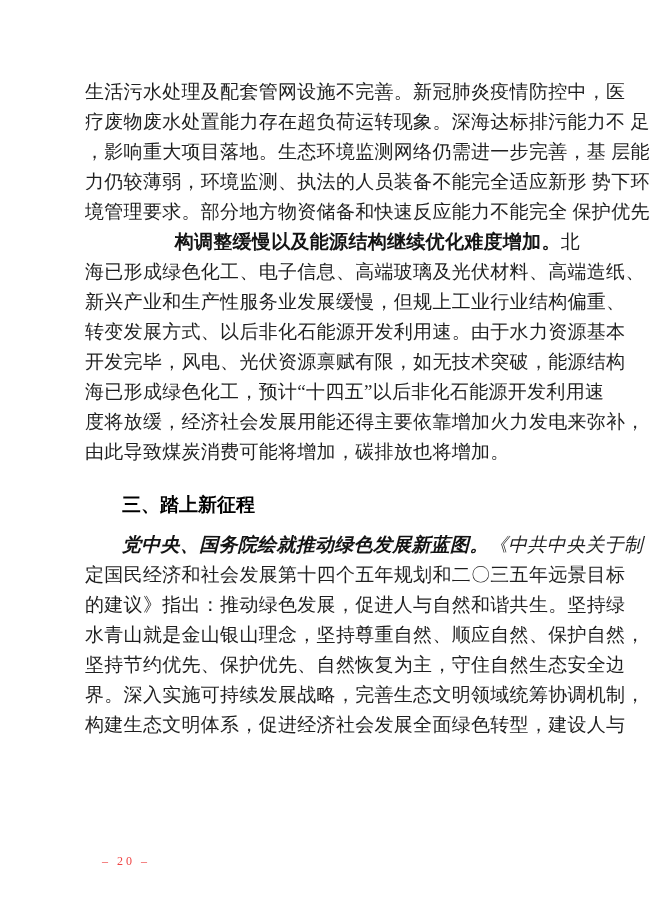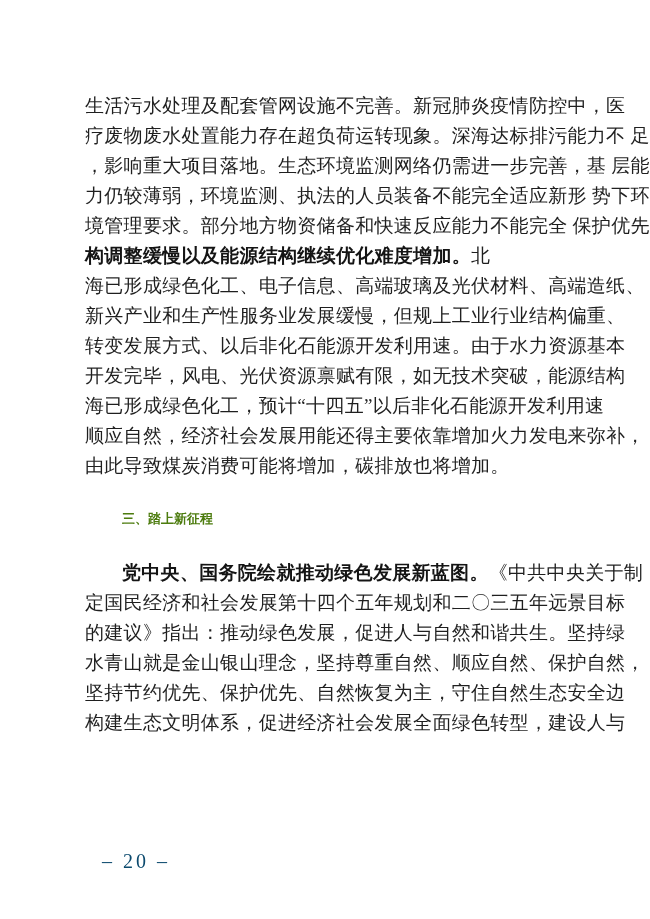--- a/index.html
+++ b/index.html
@@ -17,62 +17,64 @@
   }
   .page {
     position: absolute;
     inset: 0;
     background: #ffffff;
   }
   .content {
     position: absolute;
     left: 85px;
     right: 70px;
-    top: 91px;
+    top: 77px;
   }
   .para {
     margin: 0;
     padding: 0;
   }
   .line {
     font-size: 19px;
     line-height: 30px;
     height: 30px;
     white-space: pre;
     letter-spacing: 0.3px;
   }
   .line.right {
+    text-align: right;
   }
   .line.indent {
     padding-left: 37px;
+    font-style: italic;
   }
   .b {
     font-weight: 700;
     font-family: "Liberation Sans", "DejaVu Sans", sans-serif;
     color: #141414;
   }
   .heading {
-    margin: 23px 0 24px 0;
+    margin: 23px 0 10px 0;
     padding-left: 37px;
-    font-size: 13px;
+    font-size: 19px;
     line-height: 30px;
     height: 30px;
     font-weight: 700;
     font-family: "Liberation Sans", "DejaVu Sans", sans-serif;
-    color: #4d7c0f;
+    color: #000000;
     white-space: pre;
   }
   .footer {
     position: absolute;
     left: 102px;
     top: 851px;
-    font-size: 20px;
+    font-size: 12px;
     line-height: 20px;
     letter-spacing: 3px;
-    color: #0c4a6e;
+    color: #ef4444;
     font-family: "Liberation Serif", "DejaVu Serif", serif;
   }
 </style>
 </head>
 <body>
 
 <div class="page">
   <div class="content">
 
     <div class="para">
@@ -80,31 +82,32 @@
       <div class="line"><span>疗废物废水处置能力存在超负荷运转现象。深海达标排污能力不 足</span></div>
       <div class="line"><span>，影响重大项目落地。生态环境监测网络仍需进一步完善，基 层能</span></div>
       <div class="line"><span>力仍较薄弱，环境监测、执法的人员装备不能完全适应新形 势下环</span></div>
       <div class="line"><span>境管理要求。部分地方物资储备和快速反应能力不能完全 保护优先</span></div>
       <div class="line right"><span class="b">构调整缓慢以及能源结构继续优化难度增加。</span><span>北</span></div>
       <div class="line"><span>海已形成绿色化工、电子信息、高端玻璃及光伏材料、高端造纸、</span></div>
       <div class="line"><span>新兴产业和生产性服务业发展缓慢，但规上工业行业结构偏重、</span></div>
       <div class="line"><span>转变发展方式、以后非化石能源开发利用速。由于水力资源基本</span></div>
       <div class="line"><span>开发完毕，风电、光伏资源禀赋有限，如无技术突破，能源结构</span></div>
       <div class="line"><span>海已形成绿色化工，预计“十四五”以后非化石能源开发利用速</span></div>
-      <div class="line"><span>顺应自然，经济社会发展用能还得主要依靠增加火力发电来弥补，</span></div>
+      <div class="line"><span>度将放缓，经济社会发展用能还得主要依靠增加火力发电来弥补，</span></div>
       <div class="line"><span>由此导致煤炭消费可能将增加，碳排放也将增加。</span></div>
     </div>
 
     <div class="heading">三、踏上新征程</div>
 
     <div class="para">
       <div class="line indent"><span class="b">党中央、国务院绘就推动绿色发展新蓝图。</span><span>《中共中央关于制</span></div>
       <div class="line"><span>定国民经济和社会发展第十四个五年规划和二〇三五年远景目标</span></div>
       <div class="line"><span>的建议》指出：推动绿色发展，促进人与自然和谐共生。坚持绿</span></div>
       <div class="line"><span>水青山就是金山银山理念，坚持尊重自然、顺应自然、保护自然，</span></div>
       <div class="line"><span>坚持节约优先、保护优先、自然恢复为主，守住自然生态安全边</span></div>
+      <div class="line"><span>界。深入实施可持续发展战略，完善生态文明领域统筹协调机制，</span></div>
       <div class="line"><span>构建生态文明体系，促进经济社会发展全面绿色转型，建设人与</span></div>
     </div>
 
   </div>
 
   <div class="footer">– 20 –</div>
 </div>
 
 </body></html>

